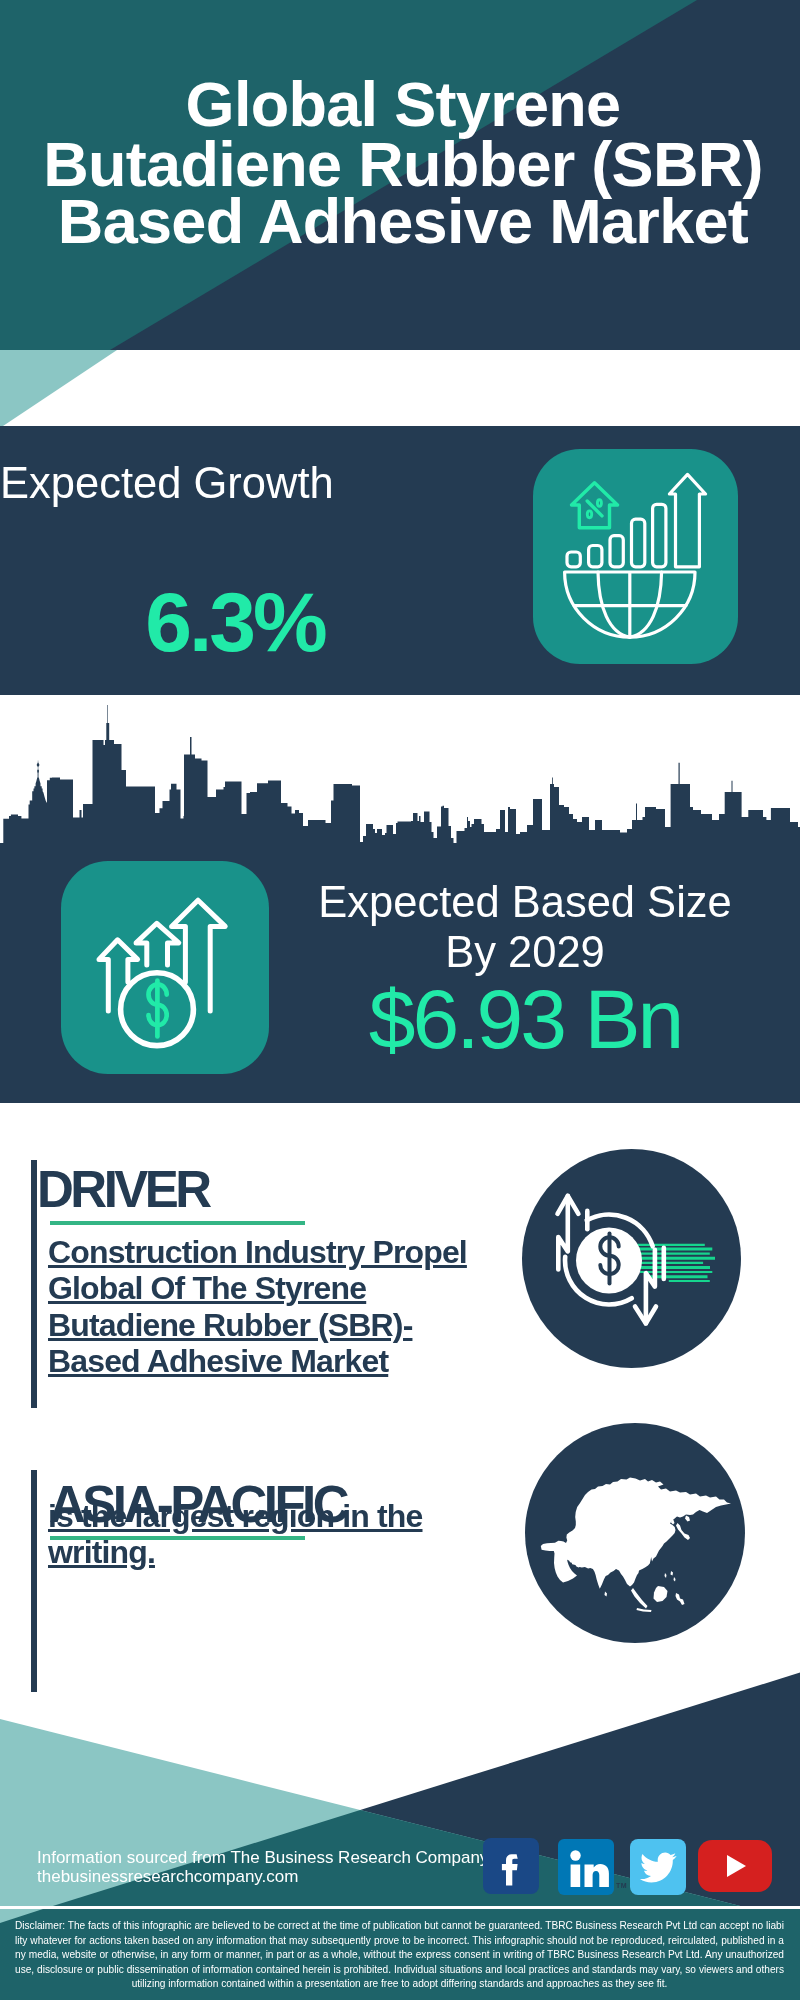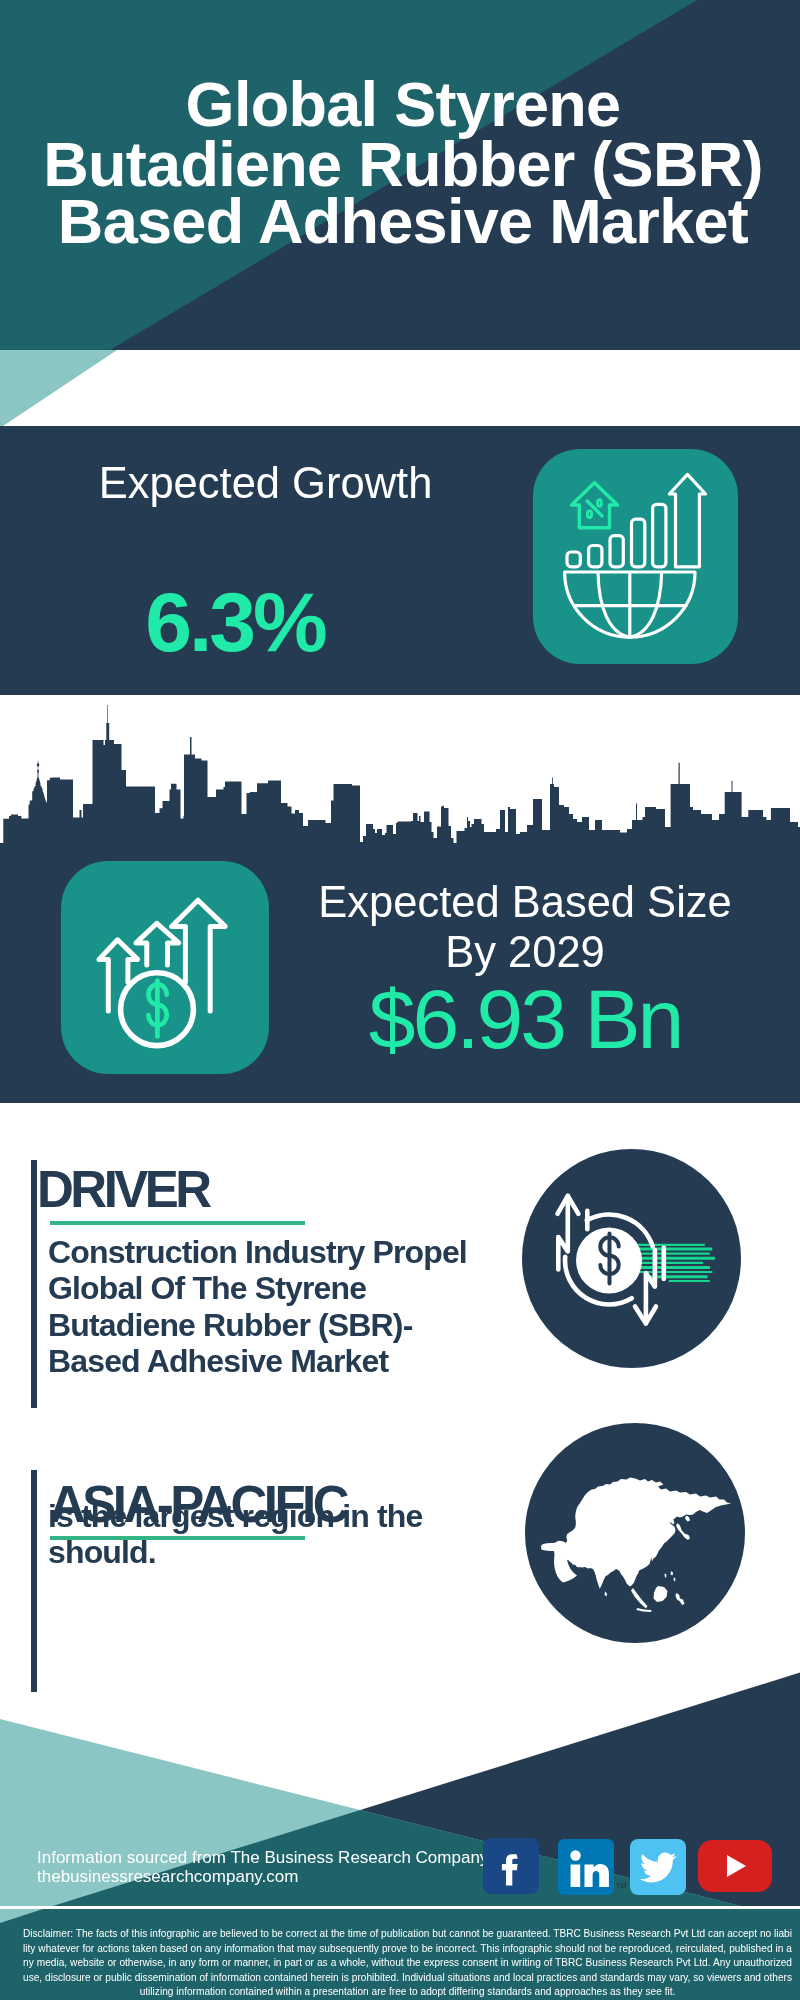--- a/index.html
+++ b/index.html
@@ -9,43 +9,43 @@
 svg{display:block;}
 
 .hdr{position:absolute;left:0;top:0;width:800px;height:360px;overflow:hidden;}
 .hdr-bg{position:absolute;left:0;top:0;}
 .t-ln{position:absolute;left:3px;width:800px;text-align:center;color:#fff;font-size:63px;font-weight:bold;
       line-height:63px;letter-spacing:-0.7px;white-space:nowrap;}
 .band-white{position:absolute;left:0;top:350px;width:800px;height:76px;background:#fff;}
 .band-tri{position:absolute;left:0;top:350px;}
 
 .sec-growth{position:absolute;left:0;top:426px;width:800px;height:269px;background:#243b52;}
-.g-ln{position:absolute;left:0;width:531px;text-align:center;color:#fff;font-size:43.5px;line-height:43.5px;white-space:nowrap;}
+.g-ln{position:absolute;left:0;width:531px;text-align:left;color:#fff;font-size:43.5px;line-height:43.5px;white-space:nowrap;}
 .g-val{position:absolute;left:0;width:470px;text-align:center;color:#21eaa8;font-size:84px;line-height:84px;font-weight:bold;letter-spacing:-3px;}
 .icon-sq{position:absolute;background:#19928a;}
 
 .sec-city{position:absolute;left:0;top:695px;width:800px;height:409px;background:#fff;}
 .city-bg{position:absolute;left:0;top:695px;}
 .m-ln{position:absolute;width:430px;left:310px;text-align:center;color:#fff;font-size:43.5px;line-height:43.5px;white-space:nowrap;}
 .m-val{position:absolute;width:430px;left:310px;text-align:center;color:#21eaa8;font-size:84px;line-height:84px;font-weight:normal;letter-spacing:-3px;}
 
 .sec-body{position:absolute;left:0;top:1103px;width:800px;height:620px;background:#fff;}
 .vbar{position:absolute;left:31px;width:6px;background:#243b52;}
 .blk-head{position:absolute;left:50px;color:#243b52;font-weight:bold;white-space:nowrap;font-size:51px;line-height:51px;letter-spacing:-3.5px;}
 .rule{position:absolute;left:50px;height:4px;background:#34b585;}
 .blk-body{position:absolute;left:48px;color:#243b52;font-weight:bold;font-size:32px;line-height:36.3px;letter-spacing:-0.85px;}
-.blk-body div{white-space:nowrap;}
+.blk-body div{white-space:nowrap;text-decoration:underline;}
 
 .foot{position:absolute;left:0;top:1650px;width:800px;height:350px;overflow:hidden;}
 .src{position:absolute;left:37px;color:#fff;font-size:17px;line-height:17px;white-space:nowrap;}
 .soc{position:absolute;}
 .white-rule{position:absolute;left:0;top:1906px;width:800px;height:3px;background:#fff;}
 .discl{position:absolute;left:0;top:1909px;width:800px;height:91px;background:#1e6369;overflow:hidden;}
 .discl-bg{position:absolute;left:0;top:0;}
-.discl p{position:relative;margin:8px;padding:10px 0 0 15px;width:769px;color:#fff;font-size:10.15px;line-height:14.5px;text-align:justify;word-break:break-all;}
+.discl p{position:relative;margin:0;padding:10px 0 0 15px;width:769px;color:#fff;font-size:10.15px;line-height:14.5px;text-align:justify;word-break:break-all;}
 .discl p{text-align-last:center;}
 
 </style>
 </head>
 <body>
 
 <div class="page">
 <div class="hdr">
  <svg class="hdr-bg" width="800" height="350" viewBox="0 0 800 350">
   <rect x="0" y="0" width="800" height="350" fill="#1e6369"></rect>
@@ -152,21 +152,21 @@
  </g>
 </svg>
 
 </div>
 
 <div class="vbar" style="top:1470px;height:222px"></div>
 <div class="blk-head" style="top:1479px;left:49px">ASIA-PACIFIC</div>
 <div class="rule" style="top:1536px;width:255px"></div>
 <div class="blk-body" style="top:1498px">
  <div>is the largest region in the</div>
- <div>should.</div>
+ <div>writing.</div>
 </div>
 <div style="position:absolute;left:525px;top:1423px;width:220px;height:220px">
  <svg width="220" height="220" viewBox="0 0 220 220">
  <circle cx="110" cy="110" r="110" fill="#243b52"></circle>
  <g fill="#ffffff">
   <path d="M60,72 L63,69 L66.5,66.5 L70,66 L73,63.5 L77.5,63 L81,61 L85,61.5 L88,59 L92.5,58.5 L96,56 L101.5,56.5 L105,54.5 L110.5,55.5 L115,57.5 L120,56 L123,58.5 L127,57 L131,59.5 L135,58.5 L138.5,61.5 L133,63.5 L136,66.5 L141,65.5 L145,68.5 L151,67.5 L155,69.5 L161,69 L165,71.5 L171,70.5 L175,73.5 L181,72.5 L185,74.5 L191,73.5 L194.5,76.5 L199,76.5 L202,79.5 L206,80.5 L201,81.5 L196,82.5 L191,84 L186.5,87 L182,90 L178,88.5 L174.5,87 L171,89 L168,91.5 L165,92 L161,91.5 L158,93.5 L155,94.5 L152,93.5 L149,96 L146.7,98 L145,100.5 L147.5,102 L149.7,104 L150.5,107 L149.7,110 L147.5,112.5 L144.5,115.5 L141.5,118.5 L139,120.5 L137.5,123 L136,125 L134,127.5 L132.5,130.5 L131,133.5 L128.5,135.5 L127,138.5 L126.2,134 L125.5,137.5 L124.8,140.5 L123,142.5 L120,144.5 L117.3,146 L114,147.5 L113.5,150 L112,152 L110.5,155.5 L109,159.5 L107,162 L105,163.5 L102,161 L100,157 L98,153.5 L96,151 L94,147.5 L91,146 L88.5,148 L85.5,149.5 L83,152 L80.7,153 L79,156.2 L76.9,161.5 L74.8,165.8 L73.2,161.5 L71.6,156.2 L70.6,151.9 L69.5,148.8 L67.9,146.1 L65.3,145 L63.1,145.6 L59.9,144 L56.8,144.5 L54.6,144 L53.6,144.5 L51.4,143.4 L50.4,141.9 L47.2,141.3 L46.7,139.7 L45.1,139.2 L44,137.6 L42.4,137 L41.9,136 L42.6,139 L43.6,142 L45,145 L47,148 L49.5,150.5 L52,152.5 L48,155.5 L43,158 L38,159.5 L35,157 L32.5,153.5 L30.8,149.5 L29.6,145 L29,140 L29.2,135 L29.5,130.5 L28.8,128 L24.5,128 L20.5,127.5 L16.6,126.8 L15.8,123 L18,121 L22,120.2 L26,120 L30,119.8 L33.4,117.8 L36,118 L38.5,118.5 L41,120 L42.2,117.5 L41.4,114.5 L41.8,111.5 L44.2,109.5 L47.5,107.5 L50,105 L50.8,102 L50.8,98.5 L50.2,94 L50.7,89 L52.2,84 L54.7,80.5 L57.2,76.5 Z"></path>
   <path d="M152.5,100 l2.5,2.5 l1.5,4.5 l3,3.5 l4,1.5 l1.5,3 l-2,2 l-3.5,-2.5 l-3,-4 l-3.5,-4 l-2,-4 Z"></path>
   <path d="M146.5,96 l2,1 l1,3 l-1.5,1.5 l-2,-2 Z"></path>
   <path d="M161,92.5 l3,1.5 l1,3.5 l-2.5,1 l-2.5,-3 Z"></path>
   <path d="M160,79 l1.6,1 l0.6,5 l-1.4,4.5 l-1.6,-1 l0.4,-5 Z"></path>

